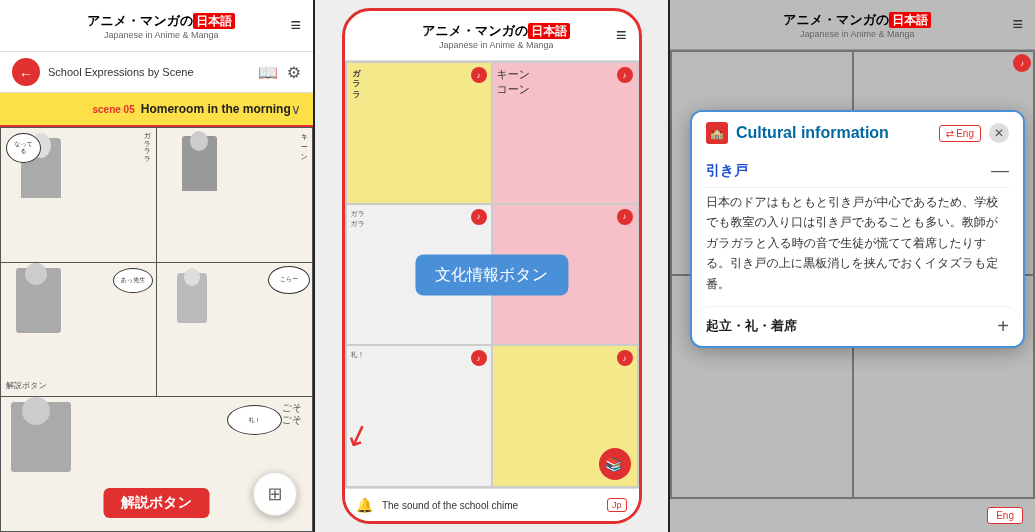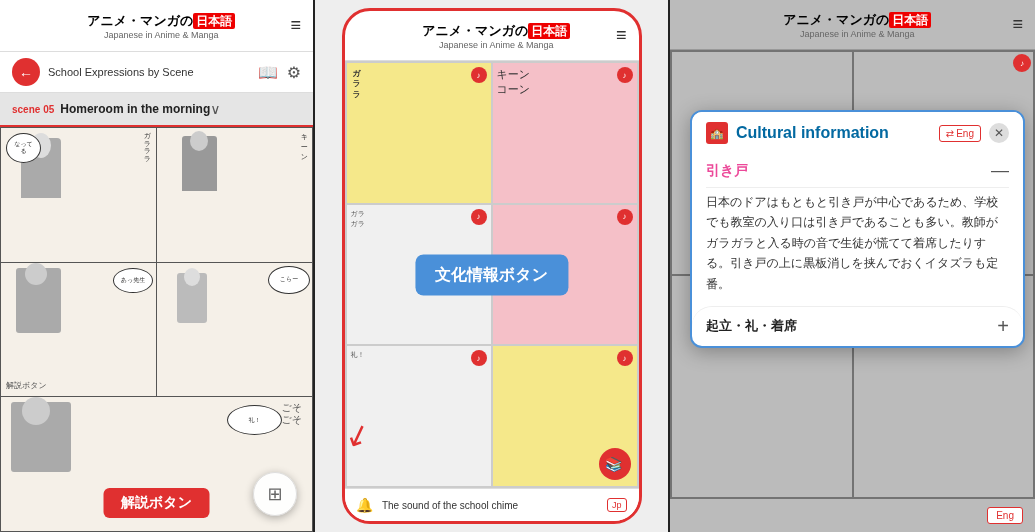--- a/index.html
+++ b/index.html
@@ -105,24 +105,24 @@
 
     .nav-icon {
       font-size: 16px;
       cursor: pointer;
       color: #555;
     }
 
     .scene-bar {
       display: flex;
       align-items: center;
-      justify-content: flex-start;
+      justify-content: flex-end;
       padding: 8px 12px;
       border-bottom: 2px solid #e03030;
-      background: #e5e5e5;
+      background: #fde047;
     }
 
     .scene-label {
       font-size: 10px;
       color: #e03030;
       font-weight: 600;
       margin-right: 6px;
     }
 
     .scene-title {
@@ -305,21 +305,21 @@
     .blue-overlay-btn {
       position: absolute;
       top: 50%;
       left: 50%;
       transform: translate(-50%, -50%);
       background: #4a90d9;
       color: white;
       padding: 10px 20px;
       border-radius: 8px;
       font-size: 16px;
-      font-weight: bold;
+      font-weight: normal;
       white-space: nowrap;
       cursor: pointer;
       z-index: 10;
     }
 
     
     .panel3 {
       width: 365px;
       height: 532px;
       background: #ccc;
@@ -454,21 +454,21 @@
     .cultural-section-title {
       display: flex;
       align-items: center;
       justify-content: space-between;
       padding: 6px 14px;
     }
 
     .section-title-text {
       font-size: 14px;
       font-weight: bold;
-      color: #ec4899;
+      color: #1d4ed8;
     }
 
     .minus-icon {
       font-size: 18px;
       color: #555;
       cursor: pointer;
     }
 
     .cultural-body {
       padding: 4px 14px 12px;

